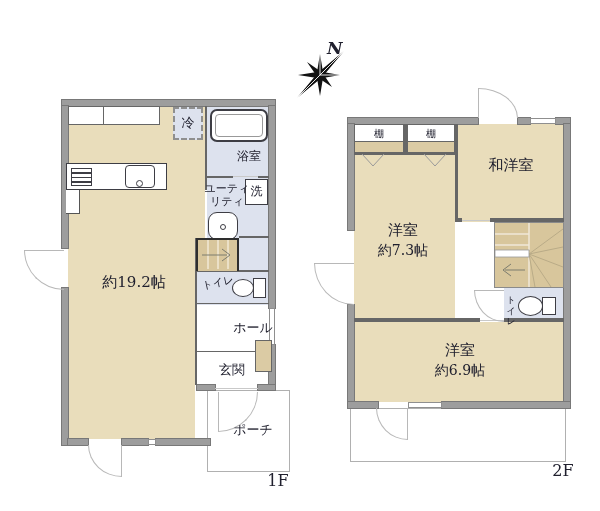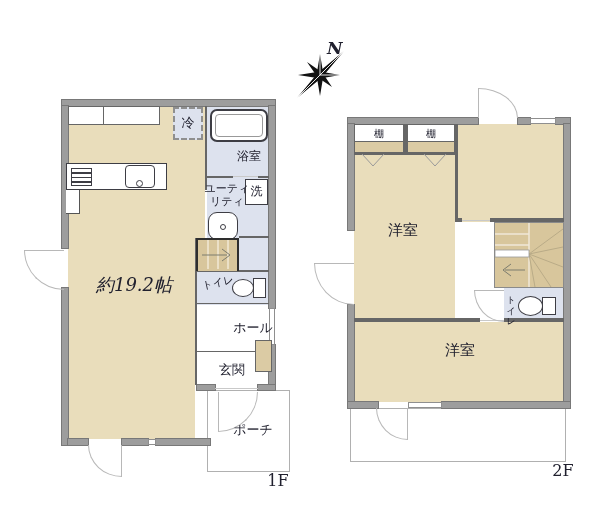--- a/index.html
+++ b/index.html
@@ -174,37 +174,40 @@
   <div class="arc lineT arcBL" style="left:474px;top:290px;width:30px;height:32px;"></div>
 
   <svg class="abs" style="left:288px;top:40px;" width="64" height="70" viewBox="0 0 64 70">
     <path d="M32,14 L35,32 L52,35 L35,38 L32,56 L29,38 L10,35 L29,32 Z" fill="#111"></path>
     <path d="M56,11 L36,35 L44,47 L32,39 L9,58 L28,35 L19,22 L32,31 Z" fill="#111"></path>
     <path d="M32,35 L56,11 M32,35 L32,14 M32,35 L52,35 M32,35 L9,58" stroke="#fff" stroke-width="0.9" fill="none"></path>
   </svg>
   <span class="label" style="left:327px;top:37px;font-size:17px;font-style:italic;font-weight:bold;">N</span>
 
   <div class="label" style="left:70px;top:273px;width:128px;">
-    <div style="font-size:18px;font-style:italic;">約19.2帖</div>
+    <div style="font-size:15px;">約19.2帖</div>
   </div>
   <div class="label" style="left:207px;top:149px;width:84px;font-size:12px;">浴室</div>
   <div class="label" style="left:204px;top:182px;width:46px;font-size:11px;line-height:1.2;">
     <div>ユーティ</div>
     <div>リティ</div>
   </div>
   <div class="label" style="left:200px;top:276px;width:36px;font-size:10.5px;transform:rotate(-12deg);">トイレ</div>
   <div class="label" style="left:197px;top:320px;width:72px;font-size:13px;margin-left:20px;">ホール</div>
   <div class="label" style="left:199px;top:362px;width:66px;font-size:13px;">玄関</div>
   <div class="label" style="left:209px;top:422px;width:80px;font-size:13px;padding-left:8px;">ポーチ</div>
   <div class="label" style="left:258px;top:471px;width:40px;font-size:16px;">1F</div>
 
   <div class="label" style="left:350px;top:221px;width:106px;">
     <div style="font-size:15px;">洋室</div>
+    <div style="font-size:14px;">約7.3帖</div>
   </div>
   <div class="label" style="left:456px;top:156px;width:110px;">
+    <div style="font-size:15px;">和洋室</div>
   </div>
   <div class="label" style="left:394px;top:341px;width:132px;">
     <div style="font-size:15px;">洋室</div>
+    <div style="font-size:14px;">約6.9帖</div>
   </div>
   <div class="label vtext" style="left:505px;top:289px;height:32px;font-size:9px;line-height:12px;">トイレ</div>
   <div class="label" style="left:543px;top:461px;width:40px;font-size:16px;">2F</div>
 
 </div>
 
 </body></html>

